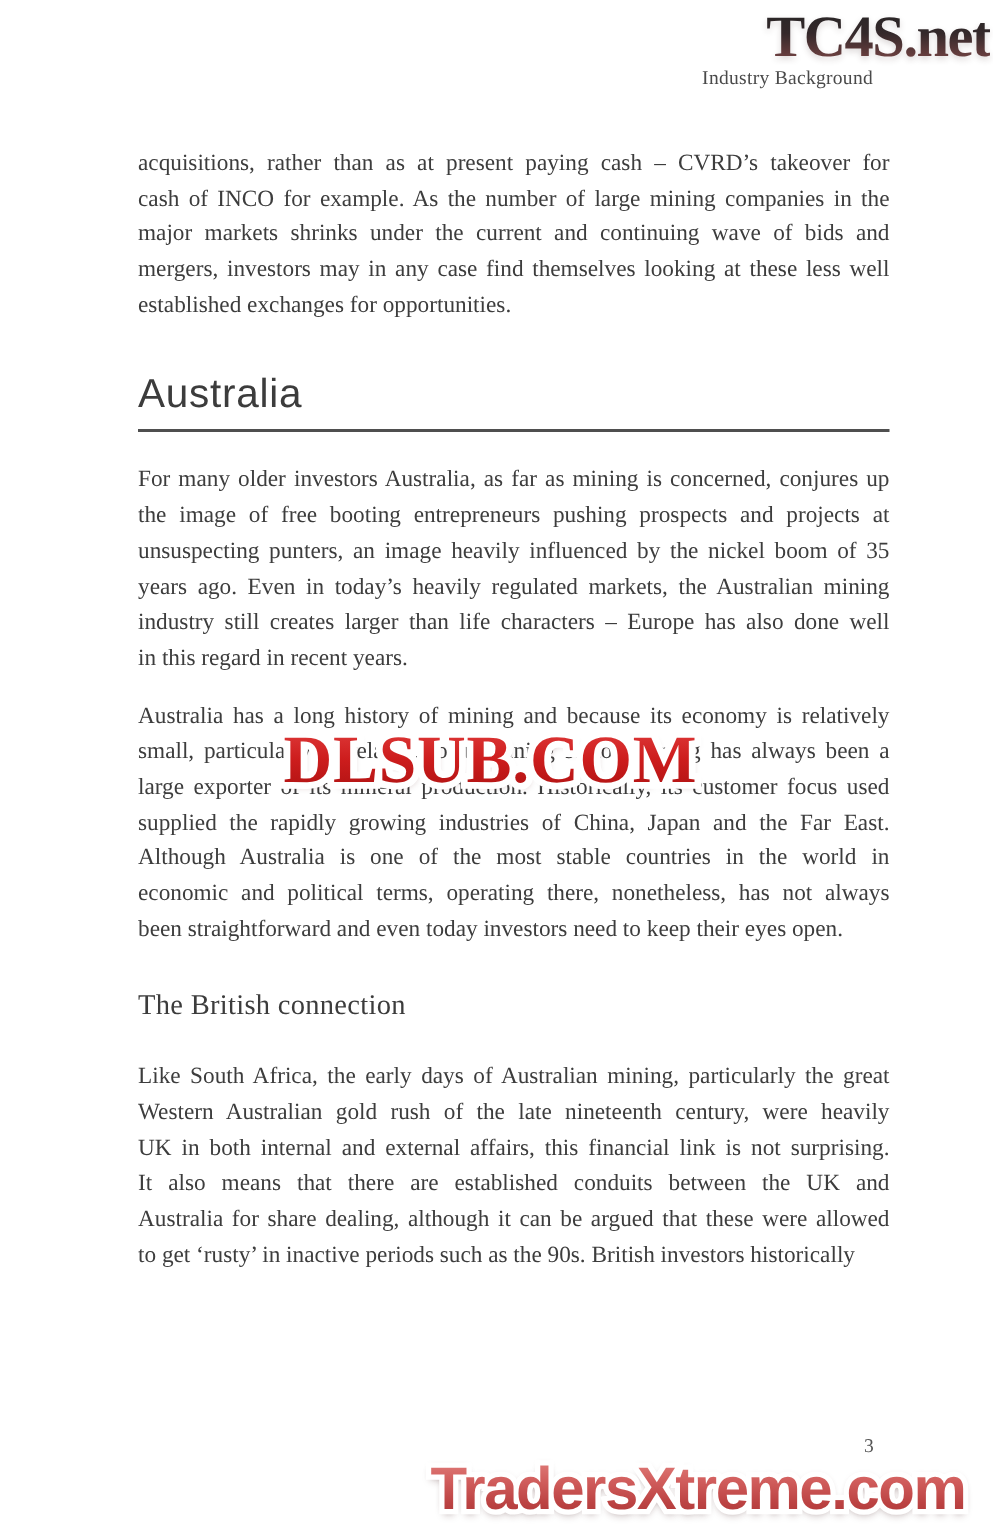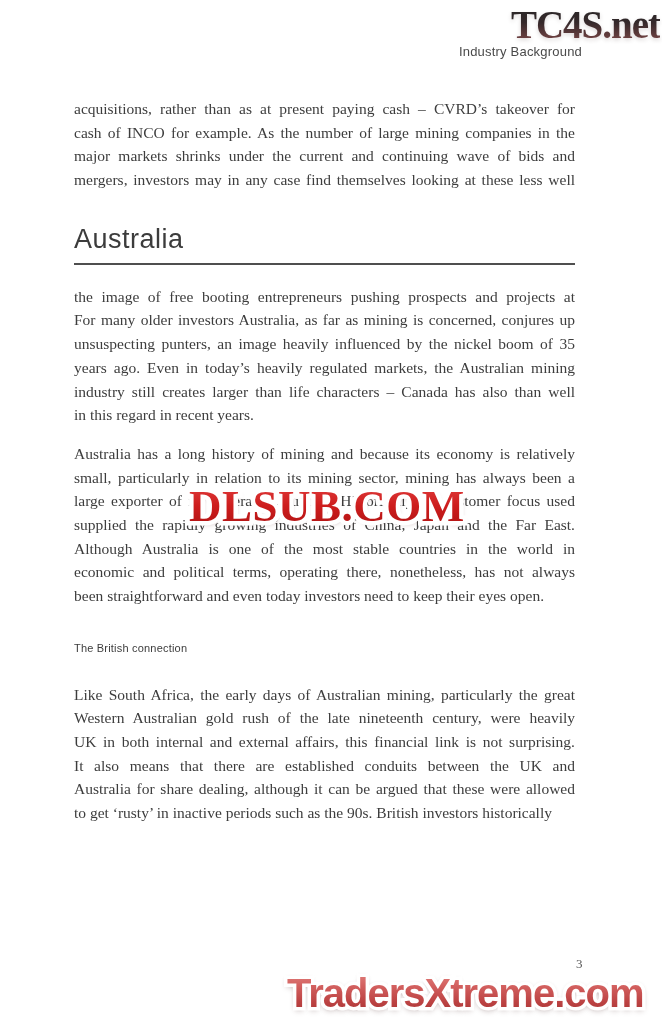--- a/index.html
+++ b/index.html
@@ -18,41 +18,41 @@
     font-weight:700;font-size:39px;line-height:46px;letter-spacing:-1px;
     text-align:right;
   }
   .tc4s .grad{
     background:linear-gradient(180deg, var(--logo-top,#262626) 0%, #342a2c 45%, var(--logo-bottom,#7c4848) 88%, #8a5656 100%);
     -webkit-background-clip:text;background-clip:text;color:transparent;
     text-shadow:0 2px 4px rgba(60,40,40,0.18);
   }
   .tagline{
     position:absolute;top:44px;right:80px;z-index:3;
-    font-family:Liberation Sans, sans-serif;
+    font-family:Liberation Serif, serif;
     font-size:13px;color:var(--tagline,#4a4a4a);letter-spacing:0.2px;
   }
 
   
-  .content{position:absolute;left:74px;top:0;width:501px;}
+  .content{position:absolute;left:92px;top:0;width:501px;}
   .para{font-size:15.5px;line-height:23.7px;color:var(--text,#3d3d3d);}
   .para .line{text-align:justify;text-align-last:justify;height:23.7px;}
   .para .line.last{text-align-last:left;}
   .p1{margin:97px 0 0;}
   h1{
     font-family:"Liberation Sans", sans-serif;font-weight:400;
     font-size:27px;line-height:34px;letter-spacing:0.5px;
     color:var(--heading,#3c3c3c);margin:30px 0 0;
   }
   .rule{border:0;border-top:2px solid var(--rule,#4f4f4f);margin:7px 0 0;}
   .p2{margin:20px 0 0;}
   .p3{margin:15px 0 0;}
   h2{
-    font-family:Liberation Sans, sans-serif;font-weight:400;
-    font-size:11px;line-height:24px;letter-spacing:0.2px;
+    font-family:Liberation Serif, serif;font-weight:400;
+    font-size:19px;line-height:24px;letter-spacing:0.2px;
     color:var(--heading,#3c3c3c);margin:28px 0 0;
   }
   .p4{margin:23px 0 0;}
 
   
   .dlsub{
     position:absolute;left:189px;top:480px;z-index:5;
     font-family:"Liberation Serif", serif;font-weight:700;
     font-size:45px;line-height:52px;letter-spacing:0.5px;white-space:nowrap;
   }
@@ -97,31 +97,32 @@
     <span class="grad">TC4S.net</span>
   </div>
   <div class="tagline">Industry Background</div>
 
   <main class="content">
     <div class="para p1">
         <div class="line">acquisitions, rather than as at present paying cash – CVRD’s takeover for</div>
         <div class="line">cash of INCO for example. As the number of large mining companies in the</div>
         <div class="line">major markets shrinks under the current and continuing wave of bids and</div>
         <div class="line">mergers, investors may in any case find themselves looking at these less well</div>
+        <div class="line last">established exchanges for opportunities.</div>
       </div>
 
     <h1>Australia</h1>
     <hr class="rule">
 
     <div class="para p2">
+        <div class="line">For many older investors Australia, as far as mining is concerned, conjures up</div>
         <div class="line">the image of free booting entrepreneurs pushing prospects and projects at</div>
-        <div class="line">For many older investors Australia, as far as mining is concerned, conjures up</div>
         <div class="line">unsuspecting punters, an image heavily influenced by the nickel boom of 35</div>
         <div class="line">years ago. Even in today’s heavily regulated markets, the Australian mining</div>
-        <div class="line">industry still creates larger than life characters – Canada has also than well</div>
+        <div class="line">industry still creates larger than life characters – Europe has also done well</div>
         <div class="line last">in this regard in recent years.</div>
       </div>
 
     <div class="para p3">
         <div class="line">Australia has a long history of mining and because its economy is relatively</div>
         <div class="line">small, particularly in relation to its mining sector, mining has always been a</div>
         <div class="line">large exporter of its mineral production. Historically, its customer focus used</div>
         <div class="line">supplied the rapidly growing industries of China, Japan and the Far East.</div>
         <div class="line">Although Australia is one of the most stable countries in the world in</div>
         <div class="line">economic and political terms, operating there, nonetheless, has not always</div>

